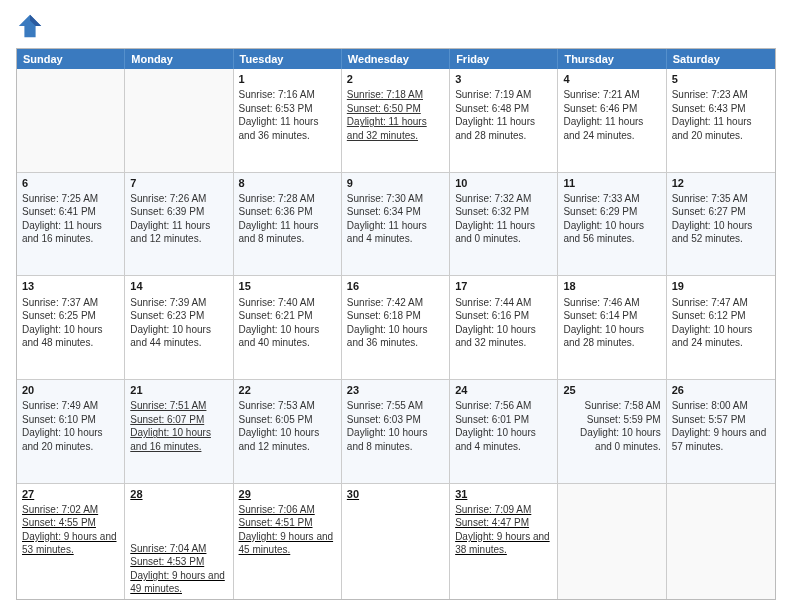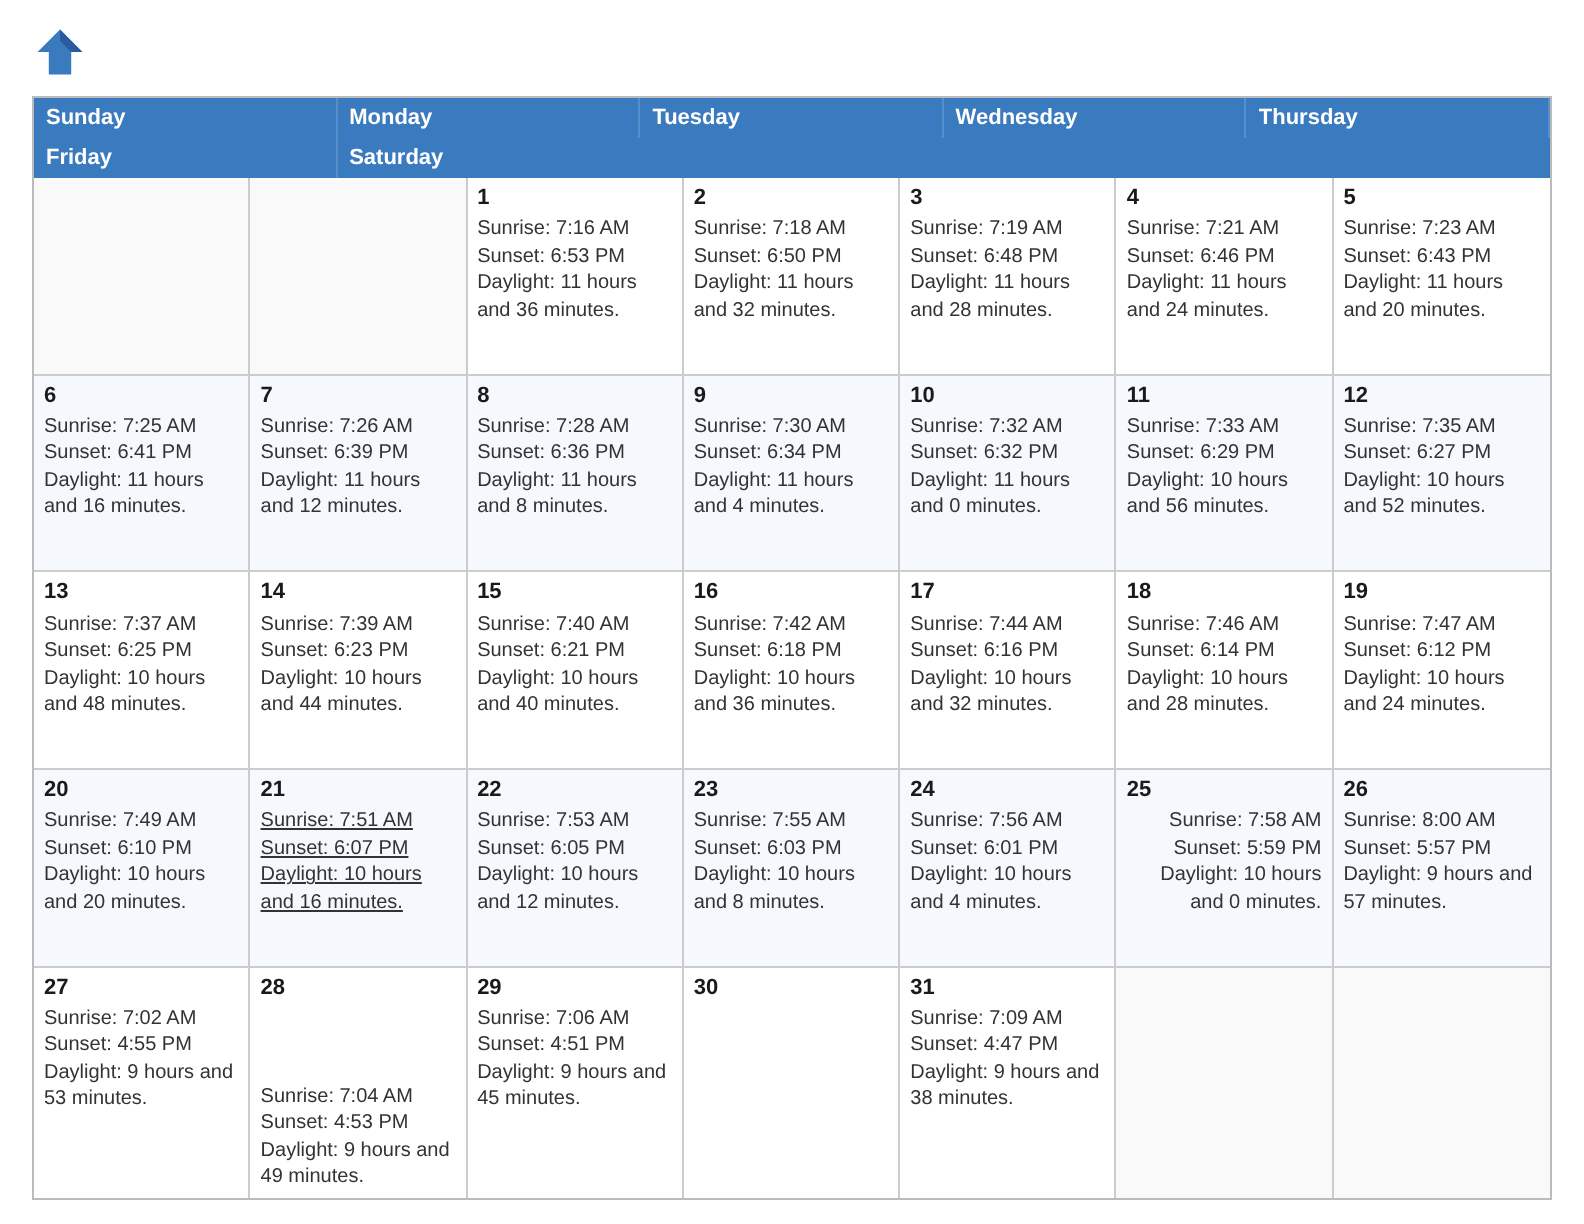--- a/index.html
+++ b/index.html
@@ -53,21 +53,21 @@
       font-size: 14px;
       color: #444;
     }
     .calendar {
       flex: 1;
       display: flex;
       flex-direction: column;
     }
     .cal-header-row {
       display: grid;
-      grid-template-columns: repeat(5, 1fr);
+      grid-template-columns: repeat(7, 1fr);
       background: #3a7abf;
     }
     .cal-header-cell {
       color: #fff;
       font-size: 11px;
       font-weight: bold;
       padding: 4px 6px;
       border-right: 1px solid #5590cc;
     }
     .cal-header-cell:last-child { border-right: none; }
@@ -75,21 +75,21 @@
       flex: 1;
       display: flex;
       flex-direction: column;
     }
     .cal-week {
       display: grid;
       grid-template-columns: repeat(7, 1fr);
       flex: 1;
       border-bottom: 1px solid #ccc;
     }
-    .cal-week:last-child { border-bottom: none; }
+    .cal-week:last-child { border-bottom: none; text-decoration: underline; }
     .cal-cell {
       border-right: 1px solid #ccc;
       padding: 3px 5px;
       font-size: 9px;
       color: #333;
       line-height: 1.3;
       vertical-align: top;
       background: #fff;
     }
     .cal-cell:last-child { border-right: none; }
@@ -131,37 +131,37 @@
       <div class="location"></div>
     </div>
   </div>
 
   <div class="calendar outer-border">
     <div class="cal-header-row">
     <div class="cal-header-cell">Sunday</div>
         <div class="cal-header-cell">Monday</div>
         <div class="cal-header-cell">Tuesday</div>
         <div class="cal-header-cell">Wednesday</div>
+        <div class="cal-header-cell">Friday</div>
         <div class="cal-header-cell">Thursday</div>
-        <div class="cal-header-cell">Friday</div>
         <div class="cal-header-cell">Saturday</div>
       </div>
     <div class="cal-body">
     <div class="cal-week">
           <div class="cal-cell empty"></div>
           <div class="cal-cell empty"></div>
           <div class="cal-cell">
             <span class="day-num">1</span>
             <div class="cell-info" style="white-space: pre-line;">Sunrise: 7:16 AM
 Sunset: 6:53 PM
 Daylight: 11 hours and 36 minutes.</div>
           </div>
           <div class="cal-cell">
             <span class="day-num">2</span>
-            <div class="cell-info" style="white-space: pre-line;">Sunrise: 7:18 AM
+            <div class="cell-info" style="white-space: pre-line; text-decoration: underline;">Sunrise: 7:18 AM
 Sunset: 6:50 PM
 Daylight: 11 hours and 32 minutes.</div>
           </div>
           <div class="cal-cell">
             <span class="day-num">3</span>
             <div class="cell-info" style="white-space: pre-line;">Sunrise: 7:19 AM
 Sunset: 6:48 PM
 Daylight: 11 hours and 28 minutes.</div>
           </div>
           <div class="cal-cell">

